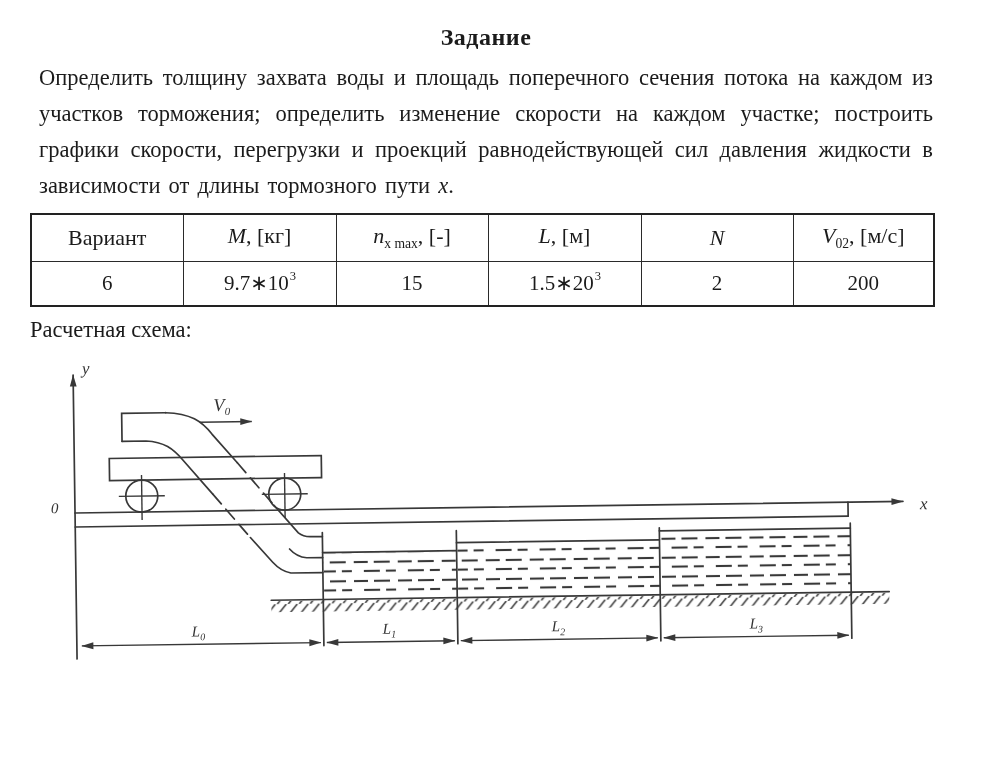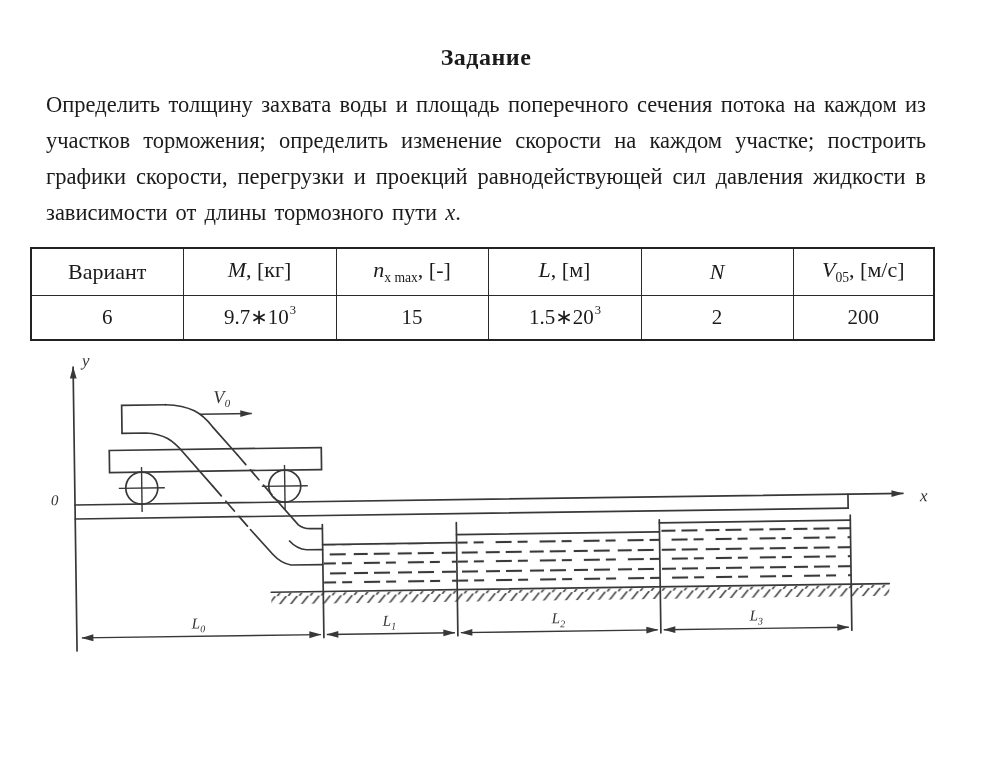--- a/index.html
+++ b/index.html
@@ -4,29 +4,29 @@
 <style>
   html,body { margin:0; padding:0; background:#ffffff; }
   .page {
     position:relative;
     width:1000px; height:765px;
     background:#ffffff;
     color:#1b1b1b;
     font-family:"Liberation Serif", serif;
     overflow:hidden;
   }
-  .content { padding:44px 58px 0 30px; }
+  .content { padding:24px 58px 0 30px; }
   .doc-title {
     margin:0 0 6px 0;
     text-align:center;
     font-size:24px; font-weight:bold;
     letter-spacing:0.5px;
   }
   .task {
-    margin:16px;
+    margin:9px;
     font-size:22.5px;
     line-height:36px;
     text-align:justify;
     word-spacing:2.5px;
   }
   .task .var { font-style:italic; }
   .caption {
     margin:5px 0 6px 0;
     font-size:22.5px;
     line-height:30px;
@@ -77,35 +77,36 @@
           <col style="width:152px">
           <col style="width:141px">
       </colgroup>
       <thead>
         <tr>
           <th><span class="hplain">Вариант</span></th>
           <th><span class="hvar">M</span><sub class="hsub"></sub><span>, [кг]</span></th>
           <th><span class="hvar">n</span><sub class="hsub">x max</sub><span>, [-]</span></th>
           <th><span class="hvar">L</span><sub class="hsub"></sub><span>, [м]</span></th>
           <th><span class="hvar">N</span></th>
-          <th><span class="hvar">V</span><sub class="hsub">05</sub><span>, [м/с]</span></th>
+          <th><span class="hvar">V</span><sub class="hsub">02</sub><span>, [м/с]</span></th>
         </tr>
       </thead>
       <tbody>
         <tr>
           <td><span>6</span><sup></sup></td>
           <td><span>9.7∗10</span><sup>3</sup></td>
           <td><span>15</span><sup></sup></td>
           <td><span>1.5∗20</span><sup>3</sup></td>
           <td><span>2</span><sup></sup></td>
           <td><span>200</span><sup></sup></td>
         </tr>
       </tbody>
     </table>
 
+    <p class="caption scheme-caption">Расчетная схема:</p>
   </div>
 
   <svg class="scheme" width="950" height="330" viewBox="25 360 950 330" xmlns="http://www.w3.org/2000/svg">
     <defs>
       <marker id="arr" markerWidth="14" markerHeight="10" refX="12.5" refY="5" orient="auto-start-reverse" markerUnits="userSpaceOnUse">
         <path d="M1,1.6 L13,5 L1,8.4 Z" fill="#383838"></path>
       </marker>
       <pattern id="waterDash" width="44" height="19" patternUnits="userSpaceOnUse">
         <g stroke="#383838" stroke-width="2.1">
           <line x1="1" y1="5" x2="15" y2="5"></line>

